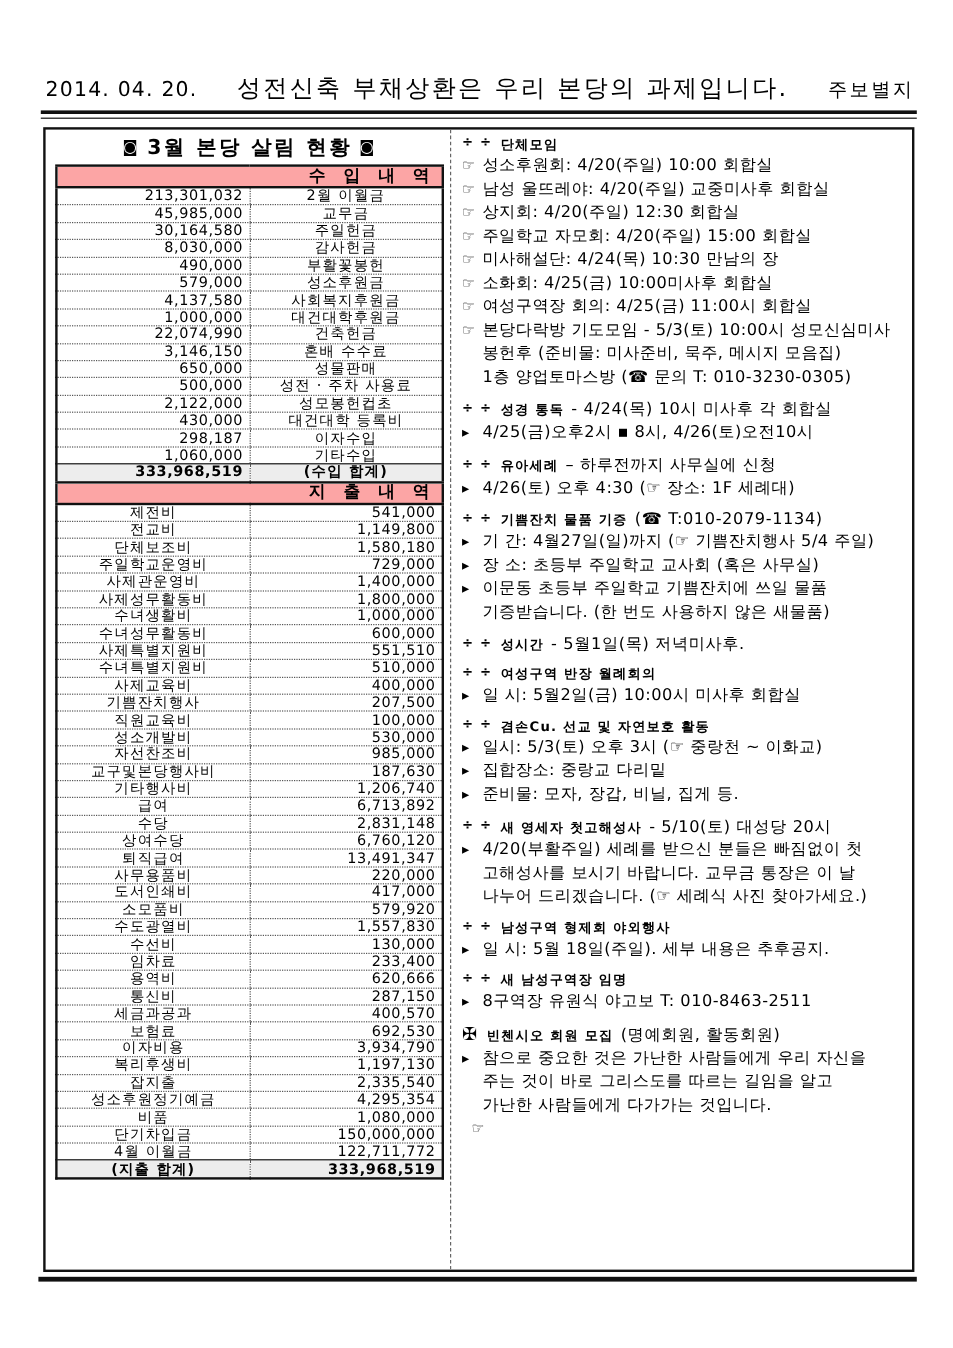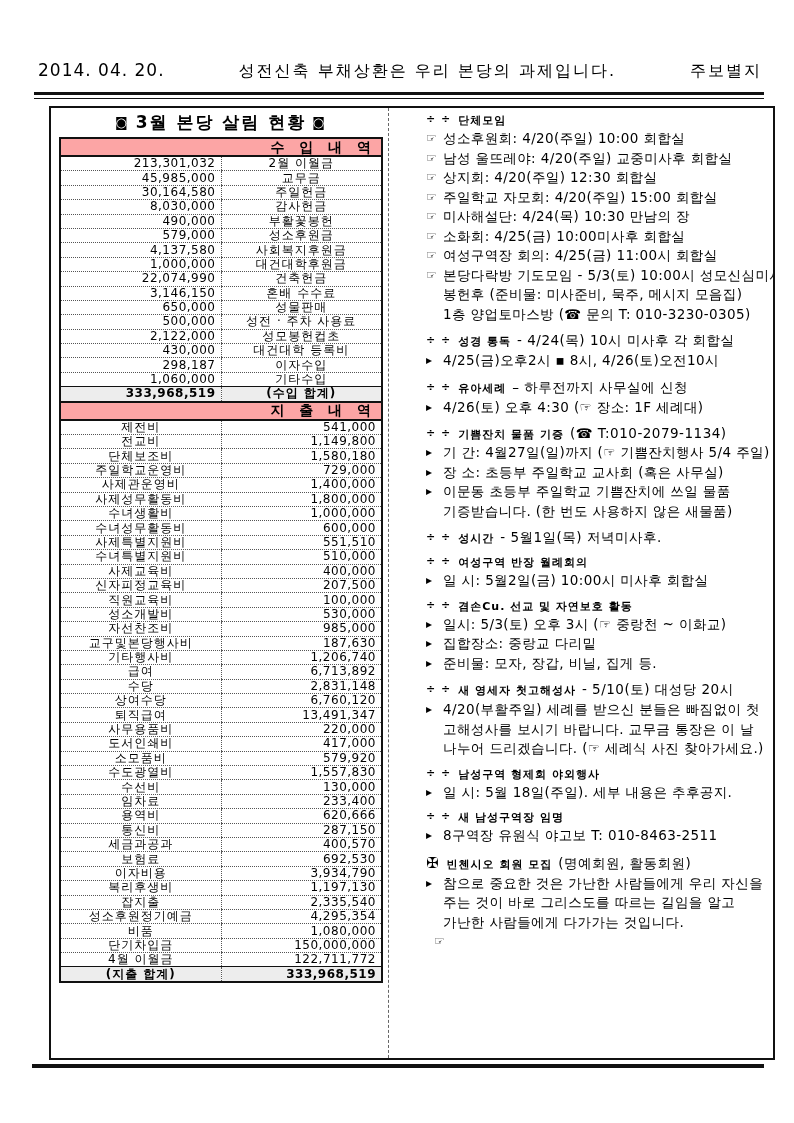--- a/index.html
+++ b/index.html
@@ -3,27 +3,27 @@
 <meta charset="utf-8">
 <style>
   html,body{margin:0;padding:0;background:#fff;}
   body{
     position:relative;width:794px;height:1123px;overflow:hidden;
     font-family:"DejaVu Sans","Liberation Sans",sans-serif;color:#000;
   }
   
   .top-header{position:absolute;left:38px;top:60px;width:724px;display:flex;align-items:baseline;}
   .hdr-date{font-size:17px;letter-spacing:1px;white-space:nowrap;}
-  .hdr-slogan{flex:1;text-align:center;font-size:16px;letter-spacing:2px;white-space:nowrap;}
+  .hdr-slogan{flex:1;text-align:center;font-size:20px;letter-spacing:2px;white-space:nowrap;}
   .hdr-edition{font-size:16px;font-weight:normal;letter-spacing:2px;white-space:nowrap;}
   .double-rule{position:absolute;left:34px;top:92px;width:730px;height:3px;
     border-top:3px solid #111;border-bottom:1px solid #111;}
   
-  .main-box{position:absolute;left:49px;top:106px;width:726px;height:954px;
-    border:2px solid #111;box-sizing:border-box;display:flex;overflow:hidden;gap:28px;}
+  .main-box{position:absolute;left:36px;top:106px;width:726px;height:954px;
+    border:2px solid #111;box-sizing:border-box;display:flex;overflow:hidden;}
   .left-pane{width:338px;box-sizing:border-box;padding:2px 5px 2px 8px;
     border-right:1px dashed #666;}
   .right-pane{flex:1;box-sizing:border-box;padding:3px 8px 2px 9px;overflow:hidden;}
   
   .ledger-title{text-align:center;font-weight:bold;font-size:17px;letter-spacing:2px;
     margin:1px 0 3px;white-space:nowrap;}
   .ledger-title .deco{font-size:13px;position:relative;top:-1px;margin:0 6px;}
   table.ledger{width:100%;border-collapse:collapse;border:2px solid #111;table-layout:fixed;}
   table.ledger td{height:13.4px;line-height:13px;padding:0 5px;font-size:12px;
     border-bottom:1px dotted #555;overflow:hidden;white-space:nowrap;}
@@ -178,21 +178,21 @@
           </tr>
           <tr>
             <td class="lbl">수녀특별지원비</td>
             <td class="num div">510,000</td>
           </tr>
           <tr>
             <td class="lbl">사제교육비</td>
             <td class="num div">400,000</td>
           </tr>
           <tr>
-            <td class="lbl">신자피정교육비</td>
+            <td class="lbl">기쁨잔치행사</td>
             <td class="num div">207,500</td>
           </tr>
           <tr>
             <td class="lbl">직원교육비</td>
             <td class="num div">100,000</td>
           </tr>
           <tr>
             <td class="lbl">성소개발비</td>
             <td class="num div">530,000</td>
           </tr>

